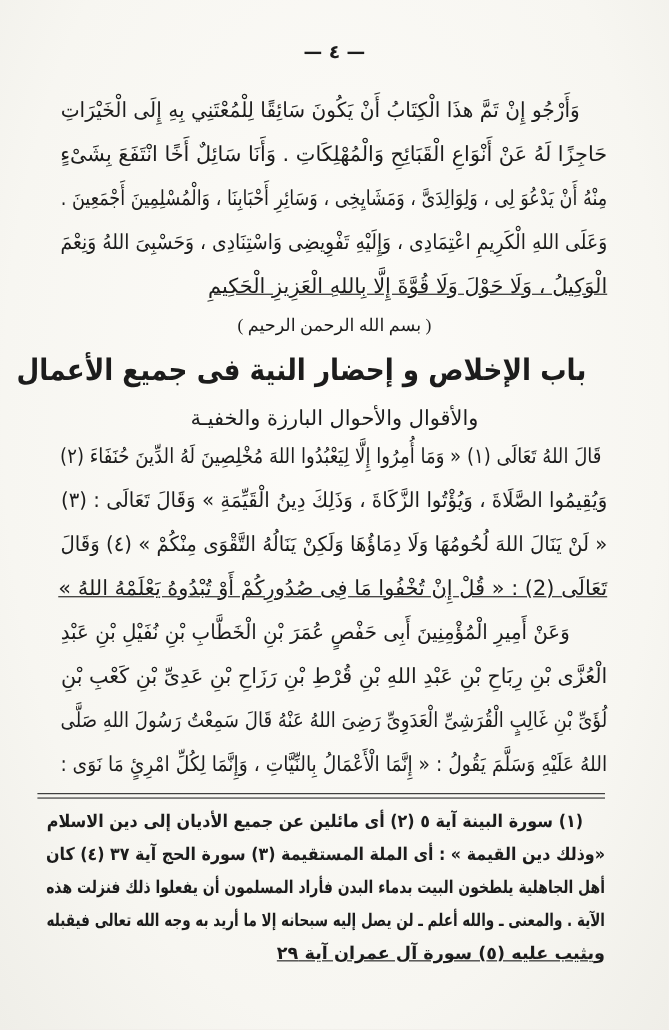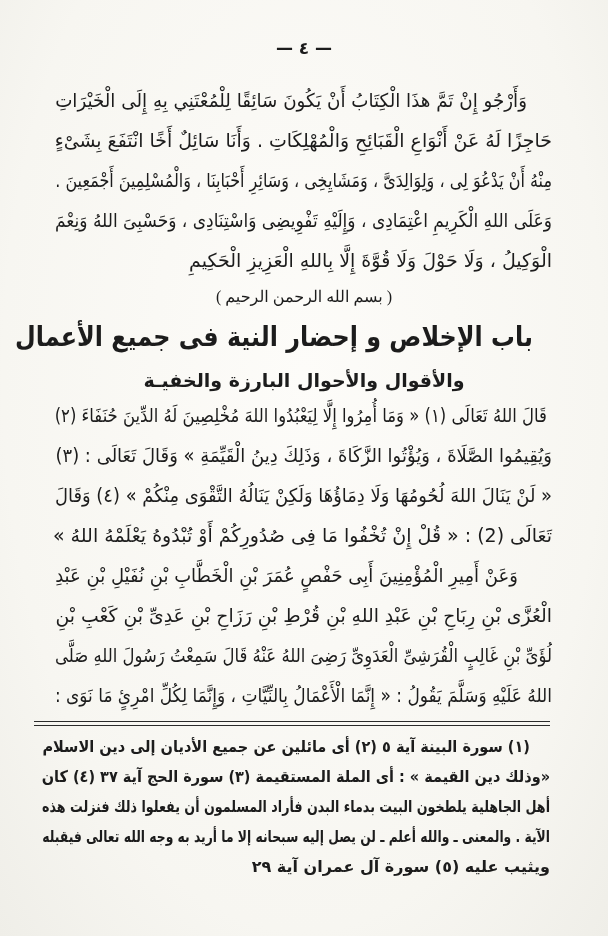--- a/index.html
+++ b/index.html
@@ -18,33 +18,33 @@
     overflow:hidden;
     direction:rtl;
   }
   .abs{position:absolute;}
   .ln{
     white-space:nowrap;
     text-align:justify;
     text-align-last:justify;
     transform-origin:right center;
   }
-  .ln.end{text-align-last:right;}
+  .ln.end{text-align-last:right;text-decoration:underline;}
   .ln.center{text-align:center;text-align-last:center;transform-origin:center center;}
   .pageno{
     top:38px;left:0;right:0;
     text-align:center;
     font-size:17px;font-weight:bold;
     letter-spacing:1px;
   }
   .intro{top:80px;right:56px;left:55px;font-size:19px;line-height:40px;}
   .intro .ln.indent{padding-right:26px;}
   .basmala{top:283px;left:0;right:0;font-size:16px;line-height:28px;font-family:Liberation Serif, serif;}
   .chapter-title{top:313px;left:45px;right:45px;font-size:27px;font-weight:bold;line-height:48px;}
-  .chapter-subtitle{top:366px;left:45px;right:45px;font-size:19px;font-weight:bold;line-height:28px;}
+  .chapter-subtitle{top:366px;left:45px;right:45px;font-size:19px;font-weight:normal;line-height:28px;}
   .quran{top:395px;right:56px;left:55px;font-size:19px;line-height:40px;}
   .quran .ln.indent{padding-right:6px;}
   .hadith{top:555px;right:56px;left:55px;font-size:19px;line-height:40px;margin-left:37px;}
   .hadith .ln.indent{padding-right:36px;}
   .separator{
     top:721px;left:34px;right:58px;height:3px;
     border-top:1px solid #2b2b2b;border-bottom:1px solid #2b2b2b;
   }
   .footnotes{top:732px;right:58px;left:42px;font-size:16px;font-weight:bold;line-height:30px;}
   .footnotes .ln.indent{padding-right:22px;}

